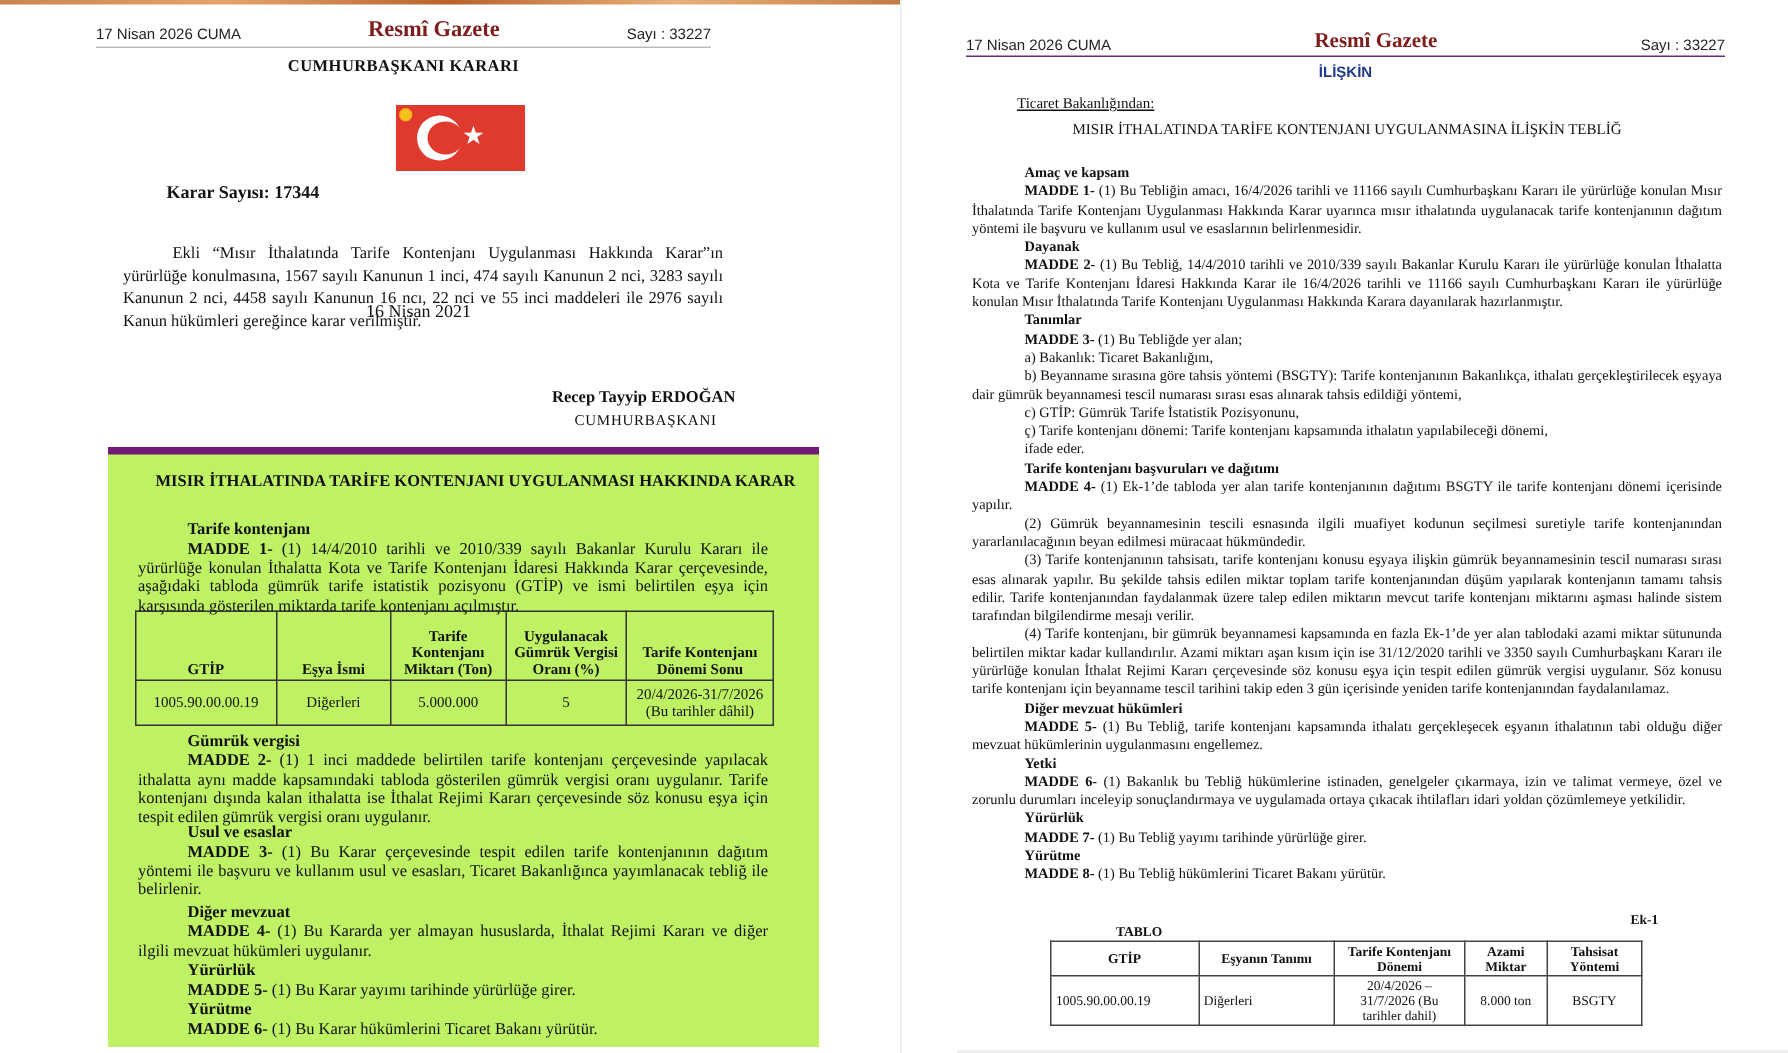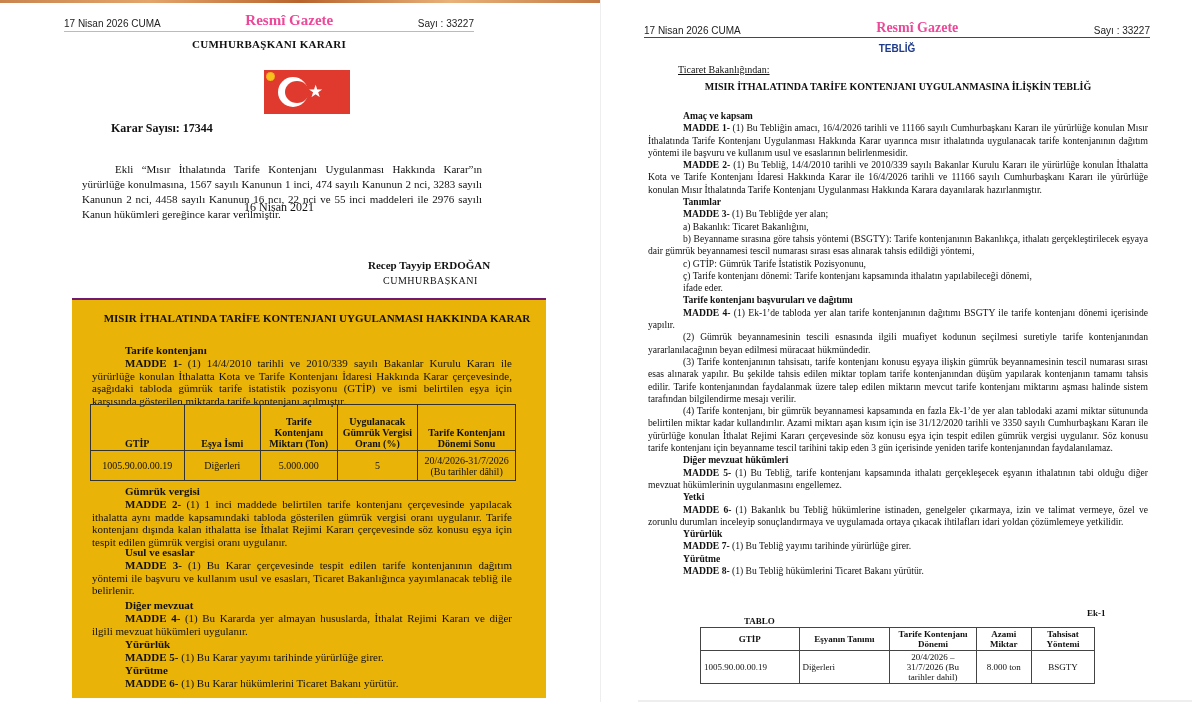--- a/index.html
+++ b/index.html
@@ -4,55 +4,55 @@
 <style>
   * { box-sizing: border-box; margin: 0; padding: 0; }
   body { width: 1192px; height: 702px; overflow: hidden; background: #ffffff; position: relative; font-family: "Liberation Serif", serif; color: #111; }
   .topband { position: absolute; left: 0; top: 0; width: 600px; height: 3px; background: linear-gradient(90deg,#c9844e,#e3a56c,#b8632c,#e8b27a,#c47a44); }
   .divider { position: absolute; left: 600px; top: 0; width: 38px; height: 702px; background: #ffffff; border-left: 1px solid #eee; }
 
   
   .left { position: absolute; left: 0; top: 0; width: 600px; height: 702px; }
   .hdr { position: absolute; display: flex; justify-content: space-between; align-items: flex-end; }
   .hdr .date, .hdr .sayi { font-family: "Liberation Sans", sans-serif; font-size: 10px; color: #222; }
-  .hdr .title { font-family: "Liberation Serif", serif; font-weight: bold; color: #ec4899; font-size: 15px; }
+  .hdr .title { font-family: "Liberation Serif", serif; font-weight: bold; color: #7f1d1d; font-size: 15px; }
   .lhdr { left: 64px; top: 14px; width: 410px; height: 18px; border-bottom: 1px solid #bbb; padding-bottom: 2px; }
   .l-heading { position: absolute; left: 64px; top: 38px; width: 410px; text-align: center; font-weight: bold; font-size: 11px; letter-spacing: 0.3px; }
   .flag { position: absolute; left: 264px; top: 70px; width: 86px; height: 44px; background: #e03a2e; }
   .flag .crescent { position: absolute; left: 14px; top: 7px; width: 30px; height: 30px; border-radius: 50%; background: #fff; }
   .flag .crescent-cut { position: absolute; left: 21px; top: 11px; width: 24px; height: 22px; border-radius: 50%; background: #e03a2e; }
   .flag .star { position: absolute; left: 44px; top: 10px; color: #fff; font-size: 17px; line-height: 22px; font-family: "DejaVu Sans", sans-serif; }
   .flag .seal { position: absolute; left: 2px; top: 2px; width: 9px; height: 9px; border-radius: 50%; background: #f6c21c; border: 1px dotted #f49a2a; }
   .karar-no { position: absolute; left: 111px; top: 121px; font-weight: bold; font-size: 12px; }
   .lpara { position: absolute; left: 82px; top: 138px; width: 400px; font-size: 11px; line-height: 15px; text-align: justify; text-indent: 33px; margin-top: 24px; }
   .ldate { position: absolute; left: 244px; top: 200px; font-size: 12px; }
   .sign-name { position: absolute; left: 368px; top: 259px; font-weight: bold; font-size: 11px; }
   .sign-title { position: absolute; left: 383px; top: 275px; font-size: 10px; letter-spacing: 0.5px; height: 10px; overflow: hidden; }
 
-  .annex { position: absolute; left: 72px; top: 298px; width: 474px; height: 400px; background: #eab308; border-top: 2px solid #701a75; }
+  .annex { position: absolute; left: 72px; top: 298px; width: 474px; height: 400px; background: #bef264; border-top: 5px solid #701a75; }
   .annex-title { position: absolute; left: 30px; top: 12px; width: 430px; text-align: center; font-weight: bold; font-size: 11px; line-height: 13px; }
   .sec-h { font-weight: bold; font-size: 11px; line-height: 13px; }
   .madde-p { font-size: 11px; line-height: 12.5px; text-align: justify; }
   .madde-p .mlbl { font-weight: bold; }
   .annex .block { position: absolute; left: 20px; width: 420px; }
   .annex .sec-h, .annex .indent1 { padding-left: 33px; }
   .annex .madde-p { text-indent: 33px; }
 
   table.lt { position: absolute; left: 18px; top: 104px; width: 426px; border-collapse: collapse; font-size: 10px; }
   table.lt th, table.lt td { border: 1px solid #333; text-align: center; padding: 1px 3px; }
   table.lt th { font-weight: bold; line-height: 11px; height: 46px; vertical-align: bottom; }
   table.lt td { height: 30px; line-height: 11px; }
 
   
   .right { position: absolute; left: 638px; top: 0; width: 554px; height: 702px; }
   .rhdr { left: 6px; top: 22px; width: 506px; height: 16px; border-bottom: 1.5px solid #6c2a7d; padding-bottom: 1px; }
   .rhdr .title { font-size: 14px; }
   .teblig-lbl { position: absolute; left: 6px; top: 43px; width: 506px; text-align: center; font-family: "Liberation Sans", sans-serif; font-weight: bold; color: #1e3a8a; font-size: 10px; }
   .r-from { position: absolute; left: 40px; top: 64px; font-size: 10px; text-decoration: underline; }
-  .r-title { position: absolute; left: 40px; top: 80px; width: 440px; text-align: center; font-weight: bold; font-size: 10px; line-height: 13px; }
+  .r-title { position: absolute; left: 40px; top: 80px; width: 440px; text-align: center; font-weight: normal; font-size: 10px; line-height: 13px; }
   .rbody { position: absolute; left: 10px; top: 110px; width: 500px; font-size: 9.6px; line-height: 12.3px; }
   .rbody .sh { font-weight: bold; padding-left: 35px; }
   .rbody .p { text-align: justify; text-indent: 35px; }
   .rbody .p b { font-weight: bold; }
   .rbody .li { padding-left: 35px; }
   .rbody .p2 { text-align: justify; text-indent: 35px; }
   .ek1 { position: absolute; left: 449px; top: 608px; font-weight: bold; font-size: 9px; }
   .tablo { position: absolute; left: 62px; top: 616px; font-weight: bold; font-size: 9px; margin-left: 44px; }
   table.rt { position: absolute; left: 62px; top: 627px; width: 395px; border-collapse: collapse; font-size: 9px; }
   table.rt th, table.rt td { border: 1px solid #444; padding: 1px 3px; line-height: 10px; }
@@ -144,27 +144,28 @@
 </div>
 
 <div class="divider"></div>
 
 <div class="right">
   <div class="hdr rhdr">
     <span class="date">17 Nisan 2026 CUMA</span>
     <span class="title">Resmî Gazete</span>
     <span class="sayi">Sayı : 33227</span>
   </div>
-  <div class="teblig-lbl">TEBLİĞ</div>
+  <div class="teblig-lbl">İLİŞKİN</div>
   <div class="r-from">Ticaret Bakanlığından:</div>
   <div class="r-title">MISIR İTHALATINDA TARİFE KONTENJANI UYGULANMASINA İLİŞKİN TEBLİĞ</div>
 
   <div class="rbody">
     <div class="sh">Amaç ve kapsam</div>
     <p class="p"><b>MADDE 1-</b><span> (1) Bu Tebliğin amacı, 16/4/2026 tarihli ve 11166 sayılı Cumhurbaşkanı Kararı ile yürürlüğe konulan Mısır İthalatında Tarife Kontenjanı Uygulanması Hakkında Karar uyarınca mısır ithalatında uygulanacak tarife kontenjanının dağıtım yöntemi ile başvuru ve kullanım usul ve esaslarının belirlenmesidir.</span></p>
+    <div class="sh">Dayanak</div>
     <p class="p"><b>MADDE 2-</b><span> (1) Bu Tebliğ, 14/4/2010 tarihli ve 2010/339 sayılı Bakanlar Kurulu Kararı ile yürürlüğe konulan İthalatta Kota ve Tarife Kontenjanı İdaresi Hakkında Karar ile 16/4/2026 tarihli ve 11166 sayılı Cumhurbaşkanı Kararı ile yürürlüğe konulan Mısır İthalatında Tarife Kontenjanı Uygulanması Hakkında Karara dayanılarak hazırlanmıştır.</span></p>
     <div class="sh">Tanımlar</div>
     <p class="p"><b>MADDE 3-</b><span> (1) Bu Tebliğde yer alan;</span></p>
     <div class="li">a) Bakanlık: Ticaret Bakanlığını,</div>
     <p class="p2">b) Beyanname sırasına göre tahsis yöntemi (BSGTY): Tarife kontenjanının Bakanlıkça, ithalatı gerçekleştirilecek eşyaya dair gümrük beyannamesi tescil numarası sırası esas alınarak tahsis edildiği yöntemi,</p>
     <div class="li">c) GTİP: Gümrük Tarife İstatistik Pozisyonunu,</div>
     <div class="li">ç) Tarife kontenjanı dönemi: Tarife kontenjanı kapsamında ithalatın yapılabileceği dönemi,</div>
     <div class="li">ifade eder.</div>
     <div class="sh">Tarife kontenjanı başvuruları ve dağıtımı</div>
     <p class="p"><b>MADDE 4-</b><span> (1) Ek-1’de tabloda yer alan tarife kontenjanının dağıtımı BSGTY ile tarife kontenjanı dönemi içerisinde yapılır.</span></p>

